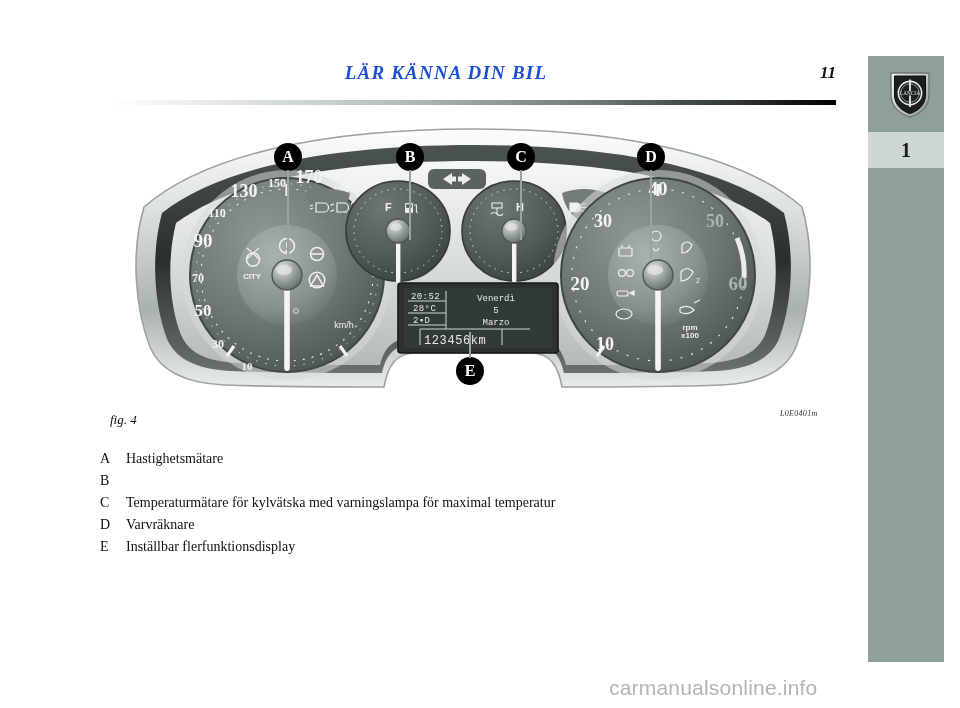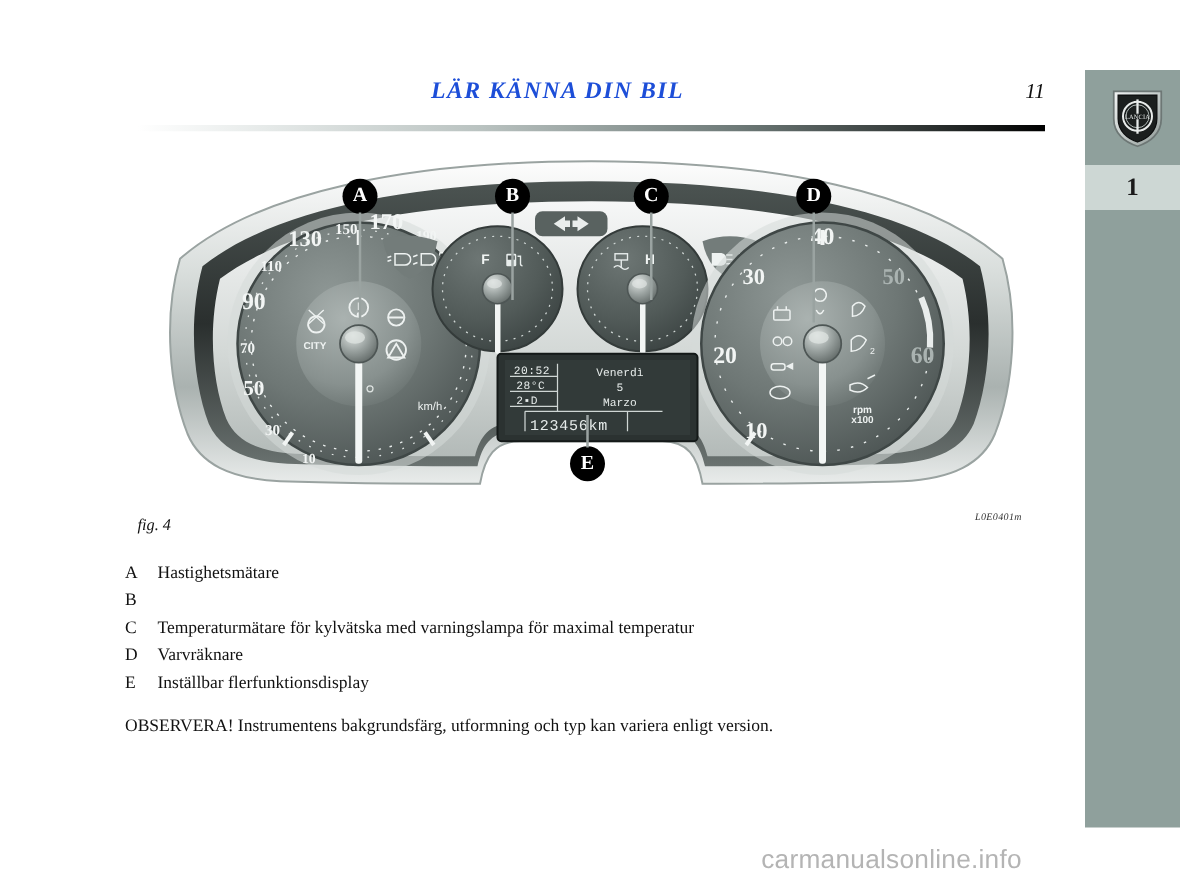--- a/index.html
+++ b/index.html
@@ -39,21 +39,21 @@
   #page-title{
     position:absolute;left:0;top:0;width:672px;text-align:center;
     font-family:"Liberation Serif",serif;
     font-style:italic;font-weight:bold;font-size:19px;
     letter-spacing:1.2px;
     color:#1d4ed8;
   }
   #page-number{
     position:absolute;right:0;top:1px;
     font-family:"Liberation Serif",serif;
-    font-style:italic;font-weight:normal;font-size:17px;color:#111;
+    font-style:italic;font-weight:bold;font-size:17px;color:#111;
   }
   #header-rule{
     position:absolute;left:110px;top:100px;width:726px;height:5px;
     background:linear-gradient(to right,#ffffff 0%,#e6eae9 14%,#b9c2c0 38%,#6e7a78 66%,#2a2f2e 88%,#000000 100%);
   }
 
   
   #figure{
     position:absolute;left:110px;top:115px;width:726px;height:290px;
   }
@@ -434,16 +434,15 @@
   </div>
   <div class="legend-row">
     <span class="legend-key">D</span>
     <span class="legend-text">Varvräknare</span>
   </div>
   <div class="legend-row">
     <span class="legend-key">E</span>
     <span class="legend-text">Inställbar flerfunktionsdisplay</span>
   </div>
 
-  <div id="note">OBSERVERA! Instrumentens bakgrundsfärg, utformning och typ kan variera enligt version.</div>
 </div>
 
 <div id="watermark">carmanualsonline.info</div>
 
 </body></html>

